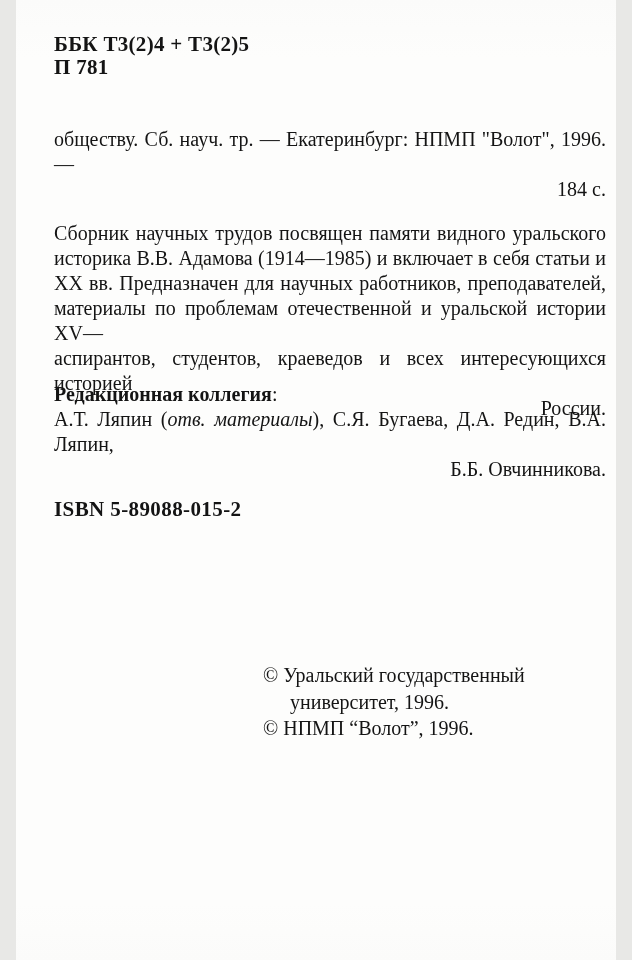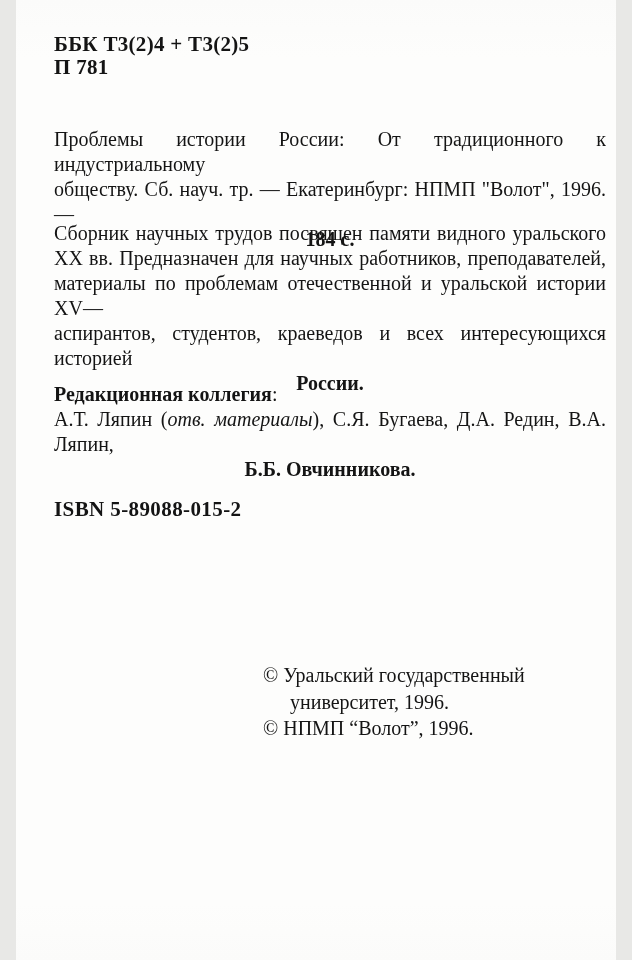--- a/index.html
+++ b/index.html
@@ -34,22 +34,21 @@
     left: 38px;
     width: 552px;
     font-size: 20px;
     line-height: 25px;
   }
   .jline {
     text-align: justify;
     text-align-last: justify;
   }
   .lastline {
-    text-align: center;
-    font-weight: bold;
+    text-align: right;
   }
   .bib-para    { top: 127px; }
   .annot-para  { top: 221px; }
 
   .editorial   { top: 382px; }
   .editorial .heading { font-weight: bold; }
   .editorial .heading .colon { font-weight: normal; }
   .editorial .ital { font-style: italic; }
 
   .isbn-line {
@@ -75,27 +74,27 @@
 <body>
 
 <div class="page">
 
   <div class="abs top-block">
     <div>ББК Т3(2)4 + Т3(2)5</div>
     <div>П 781</div>
   </div>
 
   <div class="abs para bib-para">
-    <div class="jline">Проблемы истории России: От традиционного к индустриальному</div>
     <div class="jline">обществу. Сб. науч. тр. — Екатеринбург: НПМП "Волот", 1996. —</div>
     <div class="lastline">184 с.</div>
   </div>
 
   <div class="abs para annot-para">
     <div class="jline">Сборник научных трудов посвящен памяти видного уральского</div>
+    <div class="jline">историка В.В. Адамова (1914—1985) и включает в себя статьи и</div>
     <div class="jline">XX вв. Предназначен для научных работников, преподавателей,</div>
     <div class="jline">материалы по проблемам отечественной и уральской истории XV—</div>
     <div class="jline">аспирантов, студентов, краеведов и всех интересующихся историей</div>
     <div class="lastline">России.</div>
   </div>
 
   <div class="abs para editorial">
     <div class="heading"><span>Редакционная коллегия</span><span class="colon">:</span></div>
     <div class="jline"><span>А.Т. Ляпин (</span><span class="ital">отв. материалы</span><span>), С.Я. Бугаева, Д.А. Редин, В.А. Ляпин,</span></div>
     <div class="lastline">Б.Б. Овчинникова.</div>

